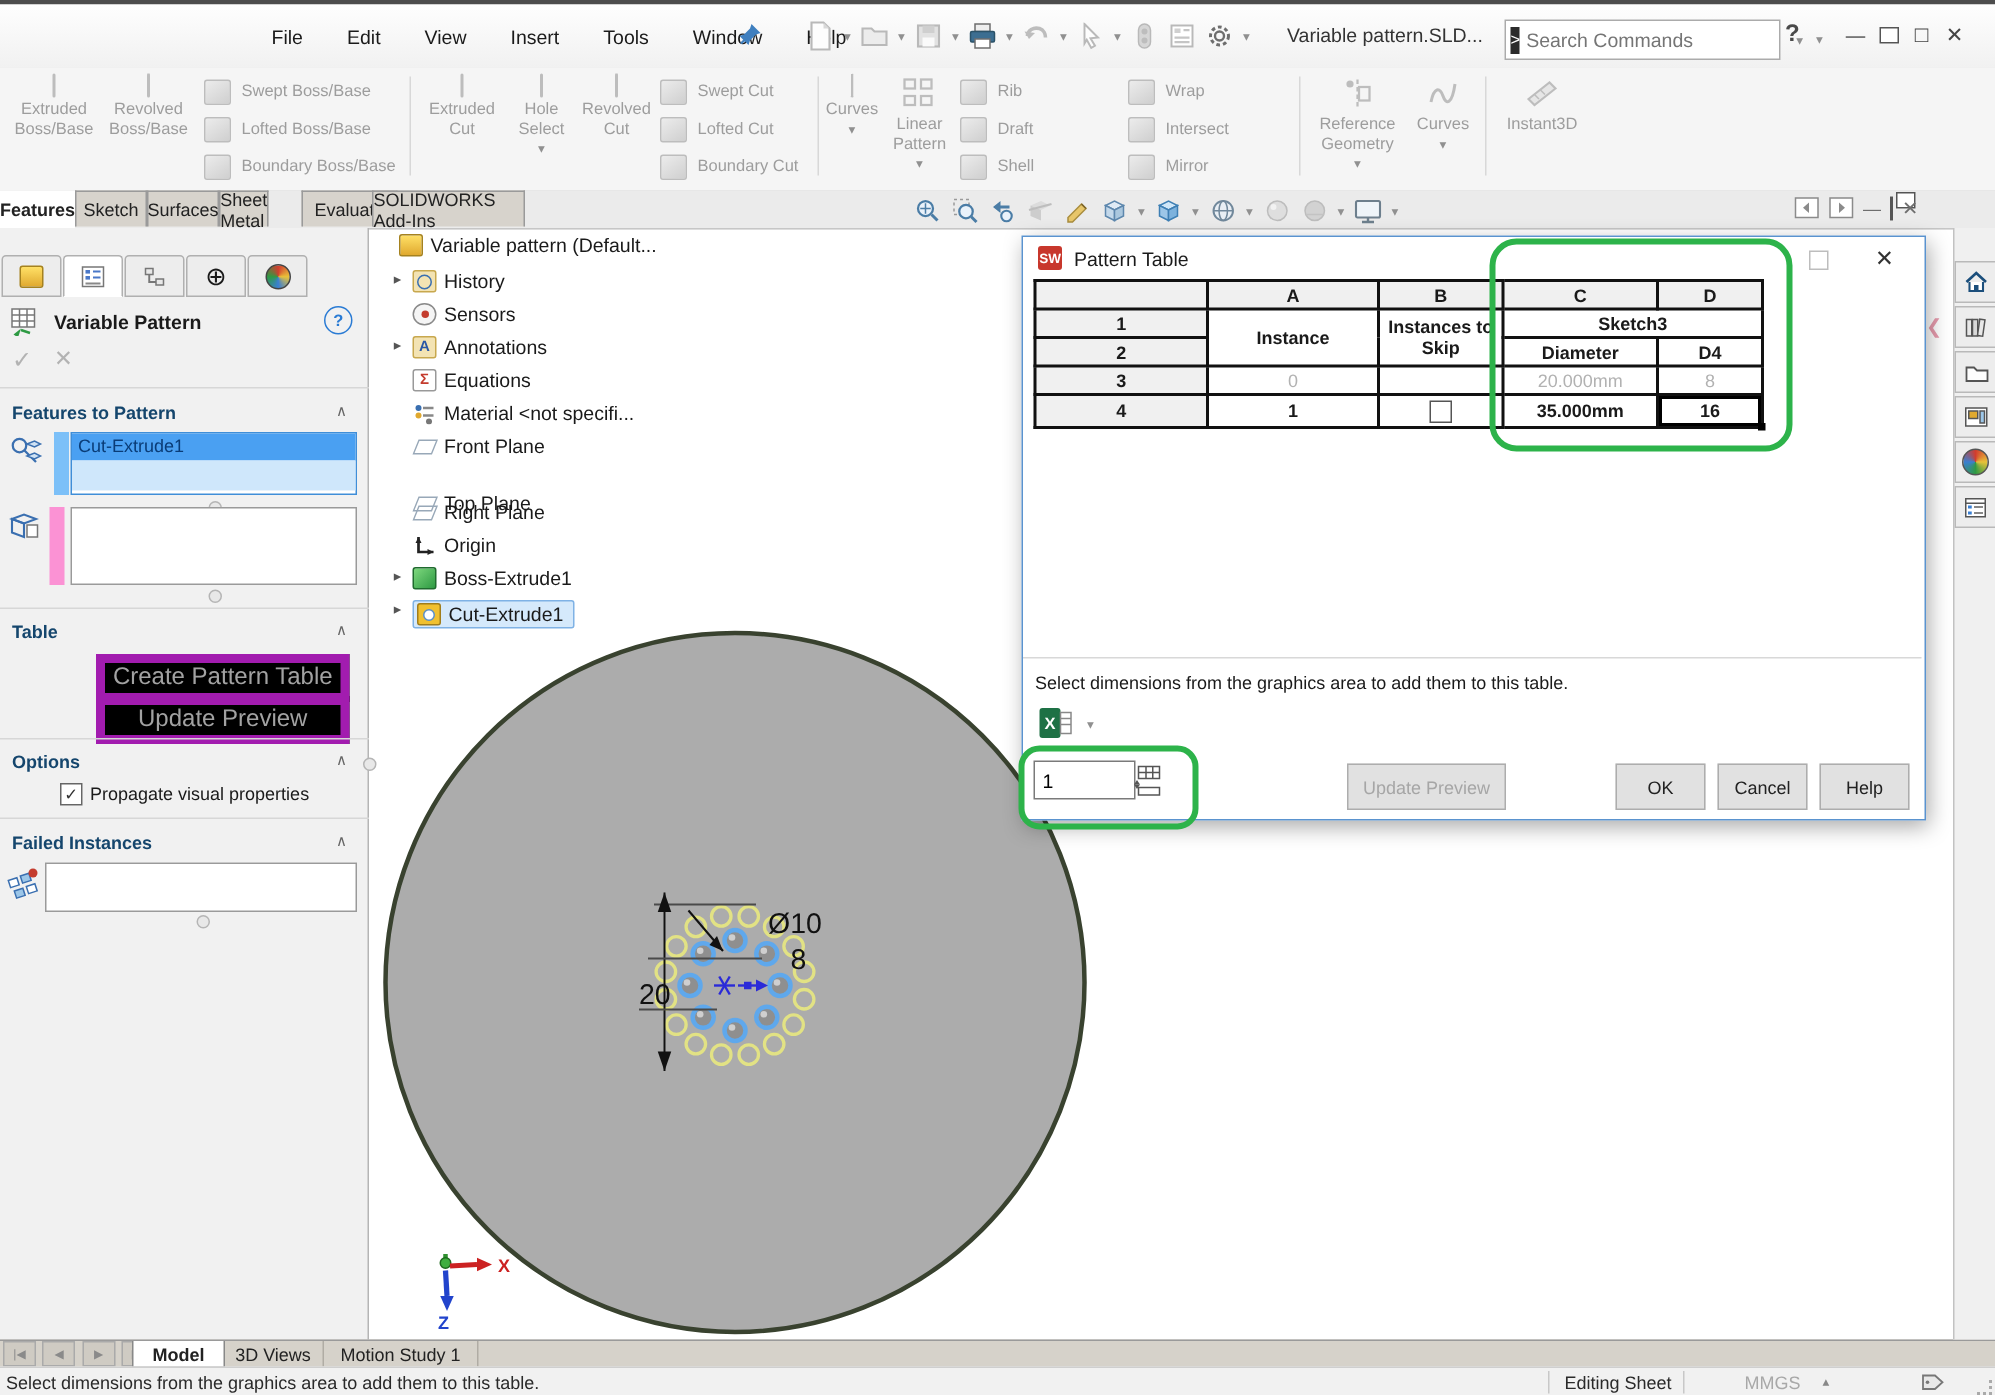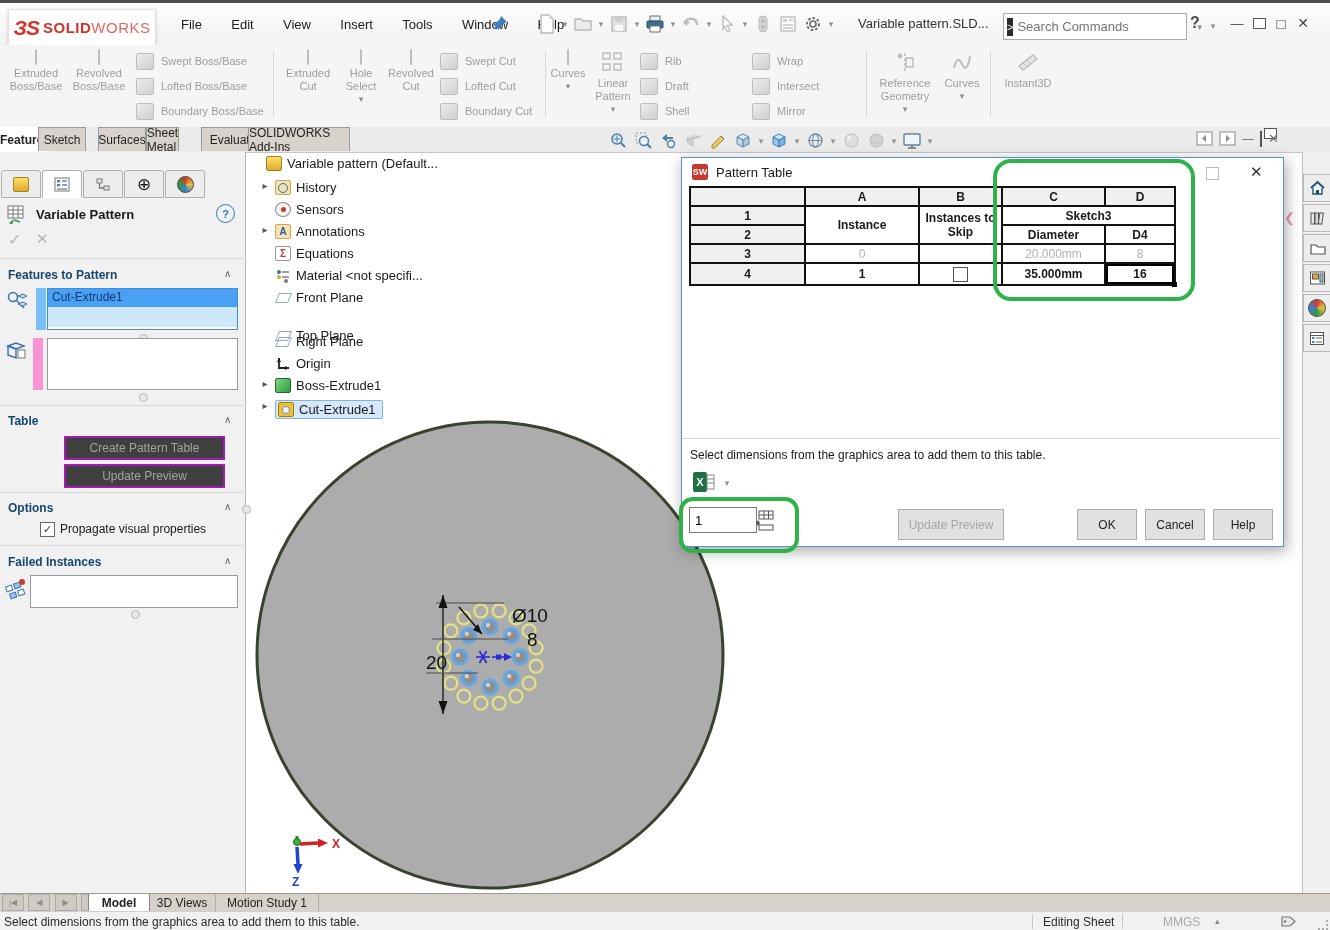--- a/index.html
+++ b/index.html
@@ -41,21 +41,21 @@
   .ctab.active{background:#fff;font-weight:bold;border:0;height:25px}
   .hu{width:24px;height:21px;display:flex;align-items:center;justify-content:center}
 
   
   .lpanel{left:0;top:152px;width:246px;height:741px;background:#f1f1f1;border-right:1px solid #b5b5b5;box-sizing:border-box}
   .pmtab{position:absolute;top:18px;width:40px;height:28px;background:#ededed;border:1px solid #b0b0b0;border-radius:3px 3px 0 0;display:flex;align-items:center;justify-content:center;box-sizing:border-box}
   .pmtab.active{background:#fff;border-bottom-color:#fff}
   .sect-hdr{position:absolute;left:8px;font-size:12px;font-weight:bold;color:#15466d}
   .carat{position:absolute;left:224px;color:#666;font-size:10px}
   .divider{position:absolute;left:0;width:246px;height:1px;background:#d7d7d7}
-  .swbtn{position:absolute;left:64px;width:157px;height:20px;background:#404040;border:2px solid #a21caf;color:#a2a2a2;font-size:12px;display:flex;align-items:center;justify-content:center}
+  .swbtn{position:absolute;left:64px;width:157px;height:20px;background:#000000;border:6px solid #a21caf;color:#a2a2a2;font-size:16px;display:flex;align-items:center;justify-content:center}
   .handle{position:absolute;width:7px;height:7px;border:1px solid #b5b5b5;border-radius:50%;background:#e8e8e8}
   .ti{width:16px;height:15px;display:inline-flex;align-items:center;justify-content:center;font-size:10px;font-weight:bold;border-radius:2px;flex:none;box-sizing:border-box}
 
   
   .tree{left:252px;top:154px;width:230px;height:270px;z-index:3}
   .trow{position:absolute;display:flex;align-items:flex-start;gap:5px;height:18px;font-size:13px;color:#1a1a1a;white-space:nowrap}
   .texp{width:10px;color:#555;font-size:10px;text-align:center;flex:none}
 
   
   .dialog{left:681px;top:157px;width:601px;height:388px;background:#fff;border:1px solid #5a93cf;box-shadow:2px 4px 14px rgba(0,0,0,.35);z-index:6}
@@ -77,24 +77,20 @@
   .navbtn{width:20px;height:15px;border:1px solid #aaa;background:#cfcbc3;color:#8a8a8a;font-size:8px;display:inline-flex;align-items:center;justify-content:center;margin-right:1px}
   .statusbar{left:0;top:911px;width:1330px;height:19px;background:#f1f1f1;border-top:1px solid #cfcfcf;font-size:12px;color:#2a2a2a}
 </style>
 </head>
 <body>
 
 <div id="screen">
 
   <div class="abs topstrip"></div>
   <div class="abs menubar">
-    <div class="abs logo">
-      <span class="mark">ЗS</span>
-      <span class="word"><b>SOLID</b><span style="opacity:.75">WORKS</span></span>
-    </div>
     <div class="abs" style="left:168px;top:1px">
       <span class="menu-item">File</span>
       <span class="menu-item">Edit</span>
       <span class="menu-item">View</span>
       <span class="menu-item">Insert</span>
       <span class="menu-item">Tools</span>
       <span class="menu-item">Window</span>
       <span class="menu-item">Help</span>
     </div>
     <span class="abs" style="left:490px;top:10px">
@@ -323,21 +319,21 @@
             <line x1="8" y1="13" x2="11" y2="16" stroke="#bdbdbd"></line>
             <line x1="12" y1="10" x2="15" y2="13" stroke="#bdbdbd"></line>
           </svg>
         </span>
       <span class="rb-lbl">Instant3D</span>
     </div>
   </div>
 
   <div class="abs tabrow">
     <div class="ctab active" style="left:0;width:50px">Features</div>
-    <div class="ctab" style="left:38px;width:48px">Sketch</div>
+    <div class="ctab" style="left:50px;width:48px">Sketch</div>
     <div class="ctab" style="left:98px;width:48px">Surfaces</div>
     <div class="ctab" style="left:146px;width:33px">Sheet Metal</div>
     <div class="ctab" style="left:201px;width:64px">Evaluate</div>
     <div class="ctab" style="left:248px;width:102px">SOLIDWORKS Add-Ins</div>
   </div>
 
   <div class="abs flex" style="left:606px;top:130px;gap:1px;z-index:4">
     <span class="hu">
         <svg width="19" height="19" viewBox="0 0 19 19">
           <circle cx="8" cy="8" r="5" fill="#eaf2fa" stroke="#4b7da6" stroke-width="1.5"></circle>

